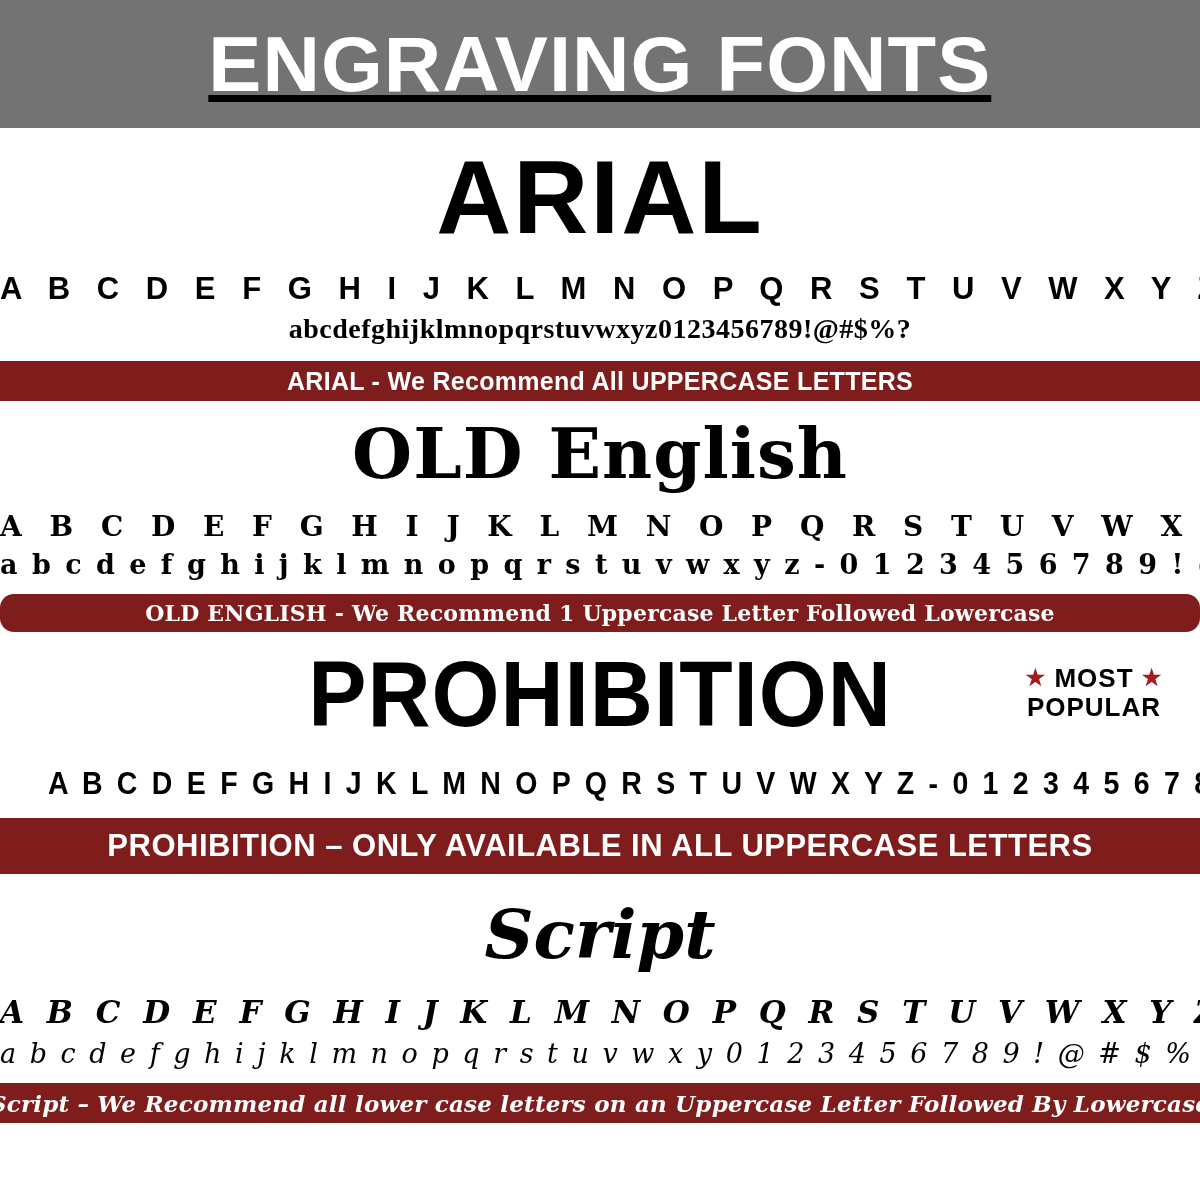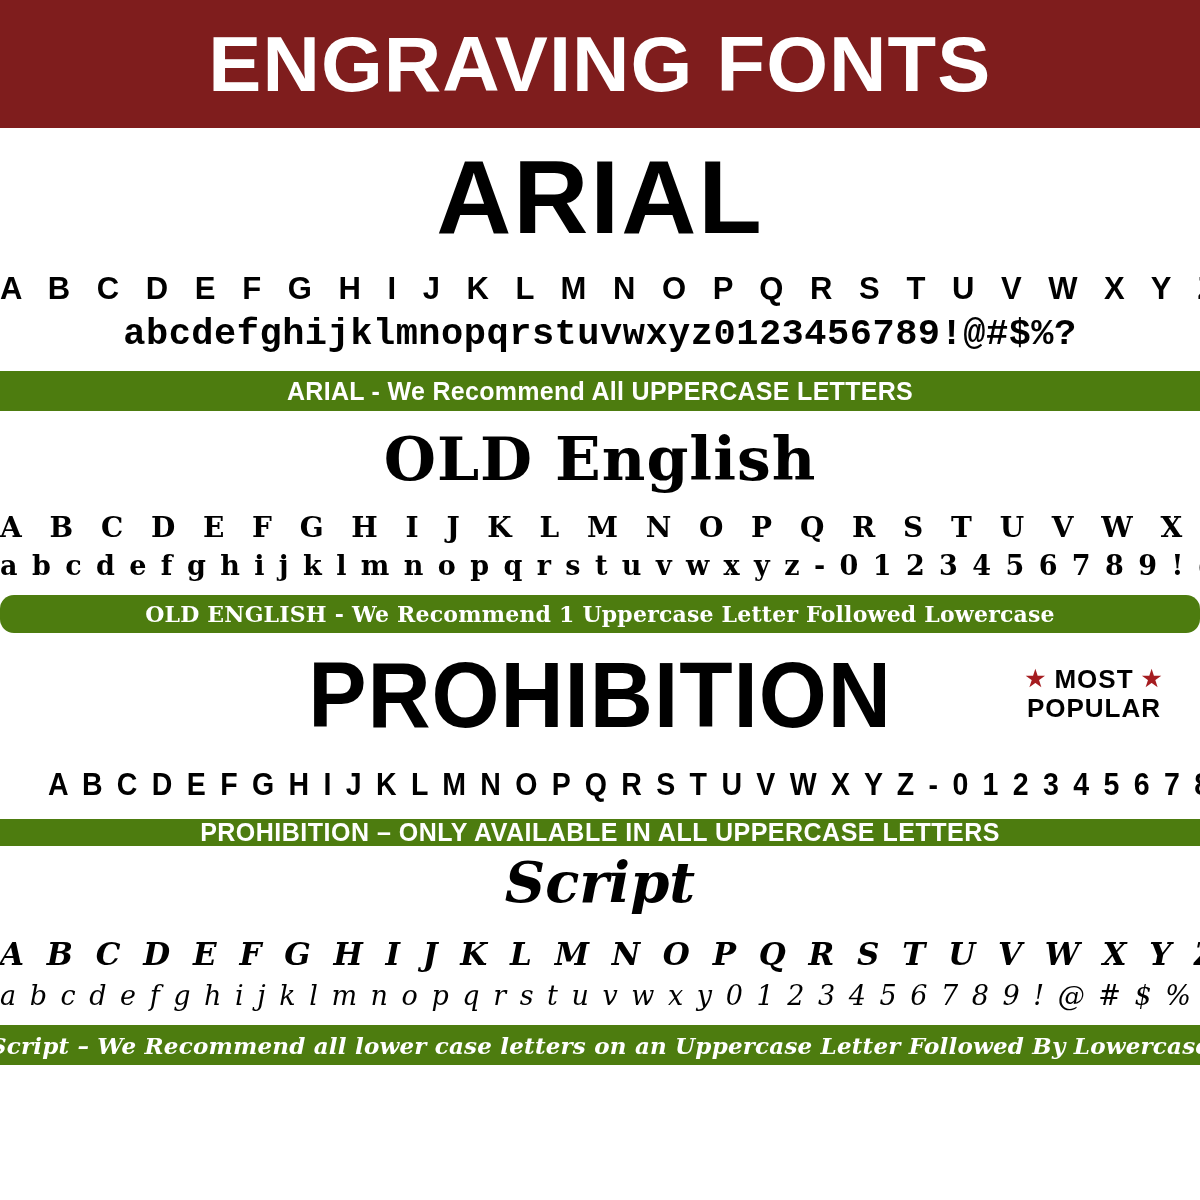--- a/index.html
+++ b/index.html
@@ -18,24 +18,25 @@
     width: 1200px;
     height: 1200px;
     position: relative;
     background: #ffffff;
   }
 
   
   .header-bar {
     width: 1200px;
     height: 128px;
-    background: #7f1d1d;
+    background: #737373;
     display: flex;
     align-items: center;
     justify-content: center;
+    text-decoration: underline;
   }
   .header-title {
     color: #ffffff;
     font-family: "Liberation Sans Narrow", "Liberation Sans", sans-serif;
     font-weight: 700;
     font-size: 78px;
     letter-spacing: 1px;
     line-height: 1;
     transform: scaleX(1.02);
     white-space: nowrap;
@@ -52,21 +53,21 @@
     color: #000000;
     line-height: 1;
     white-space: nowrap;
   }
   .charset {
     text-align: center;
     color: #000000;
     white-space: nowrap;
   }
   .red-bar {
-    background: #4d7c0f;
+    background: #7f1d1d;
     color: #ffffff;
     text-align: center;
     white-space: nowrap;
     box-sizing: border-box;
     display: flex;
     align-items: center;
     justify-content: center;
   }
 
   
@@ -78,40 +79,40 @@
     margin-top: 17px;
   }
   .arial-row1 {
     font-family: "Liberation Sans", sans-serif;
     font-weight: 700;
     font-size: 31px;
     letter-spacing: 9px;
     margin-top: 22px;
   }
   .arial-row2 {
-    font-family: Liberation Mono, monospace;
-    font-weight: 700;
-    font-size: 37px;
+    font-family: Liberation Serif, serif;
+    font-weight: 700;
+    font-size: 28px;
     letter-spacing: 0.5px;
     margin-top: 6px;
   }
   .arial-bar {
     height: 40px;
     margin-top: 16px;
     font-family: "Liberation Sans", sans-serif;
     font-weight: 700;
     font-size: 25px;
     letter-spacing: 0.3px;
   }
 
   
   .oe-name {
     font-family: "DejaVu Serif", serif;
     font-weight: 700;
-    font-size: 60px;
+    font-size: 69px;
     letter-spacing: 1px;
     margin-top: 18px;
     font-style: normal;
   }
   .oe-row1 {
     font-family: "DejaVu Serif", serif;
     font-weight: 700;
     font-size: 28px;
     letter-spacing: 9px;
     margin-top: 22px;
@@ -144,25 +145,25 @@
   }
   .pro-row1 {
     font-family: "Liberation Sans Narrow", "Liberation Sans", sans-serif;
     font-weight: 700;
     font-size: 31px;
     letter-spacing: 3.5px;
     margin-top: 26px;
     transform: scaleX(0.92);
   }
   .pro-bar {
-    height: 27px;
+    height: 56px;
     margin-top: 16px;
     font-family: "Liberation Sans Narrow", "Liberation Sans", sans-serif;
     font-weight: 700;
-    font-size: 25px;
+    font-size: 31px;
     letter-spacing: 0.5px;
   }
   .badge {
     position: absolute;
     right: 16px;
     top: 16px;
     width: 180px;
     text-align: center;
     color: #000000;
     font-family: "Liberation Sans Narrow", "Liberation Sans", sans-serif;
@@ -175,23 +176,23 @@
     color: #a51c20;
     font-size: 22px;
     vertical-align: 2px;
   }
 
   
   .script-name {
     font-family: "DejaVu Serif", serif;
     font-style: italic;
     font-weight: 700;
-    font-size: 56px;
+    font-size: 68px;
     letter-spacing: 0px;
-    margin-top: 8px;
+    margin-top: 26px;
   }
   .script-row1 {
     font-family: "DejaVu Serif", serif;
     font-style: italic;
     font-weight: 700;
     font-size: 31px;
     letter-spacing: 6px;
     margin-top: 26px;
   }
   .script-row2 {

